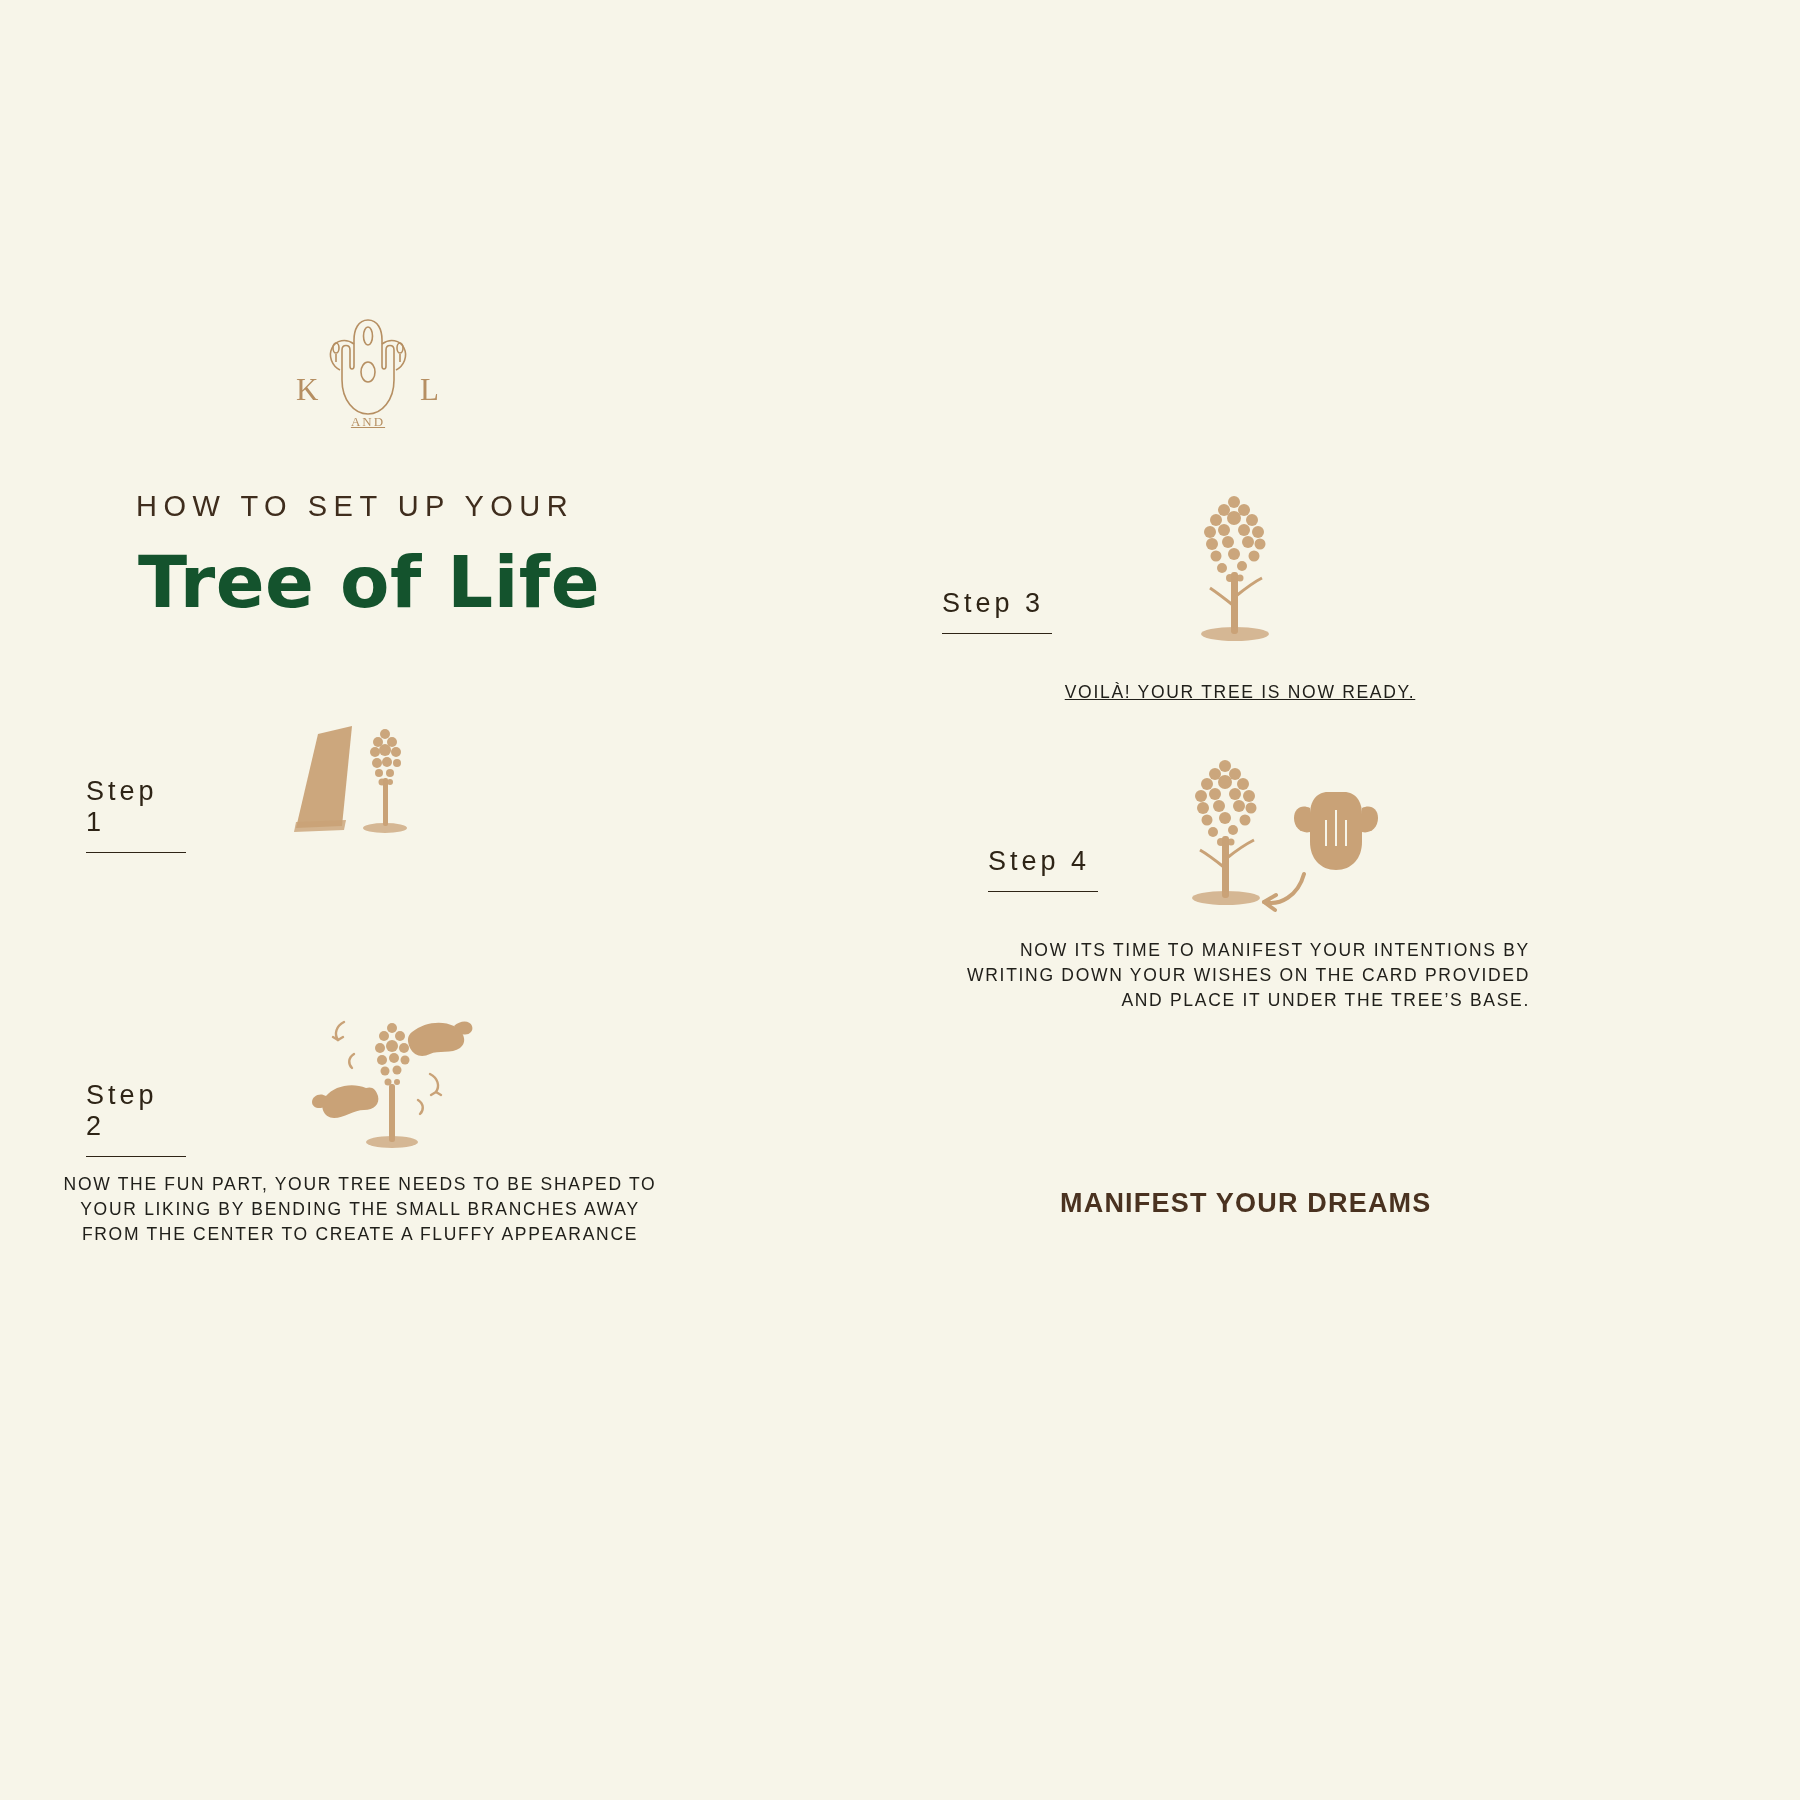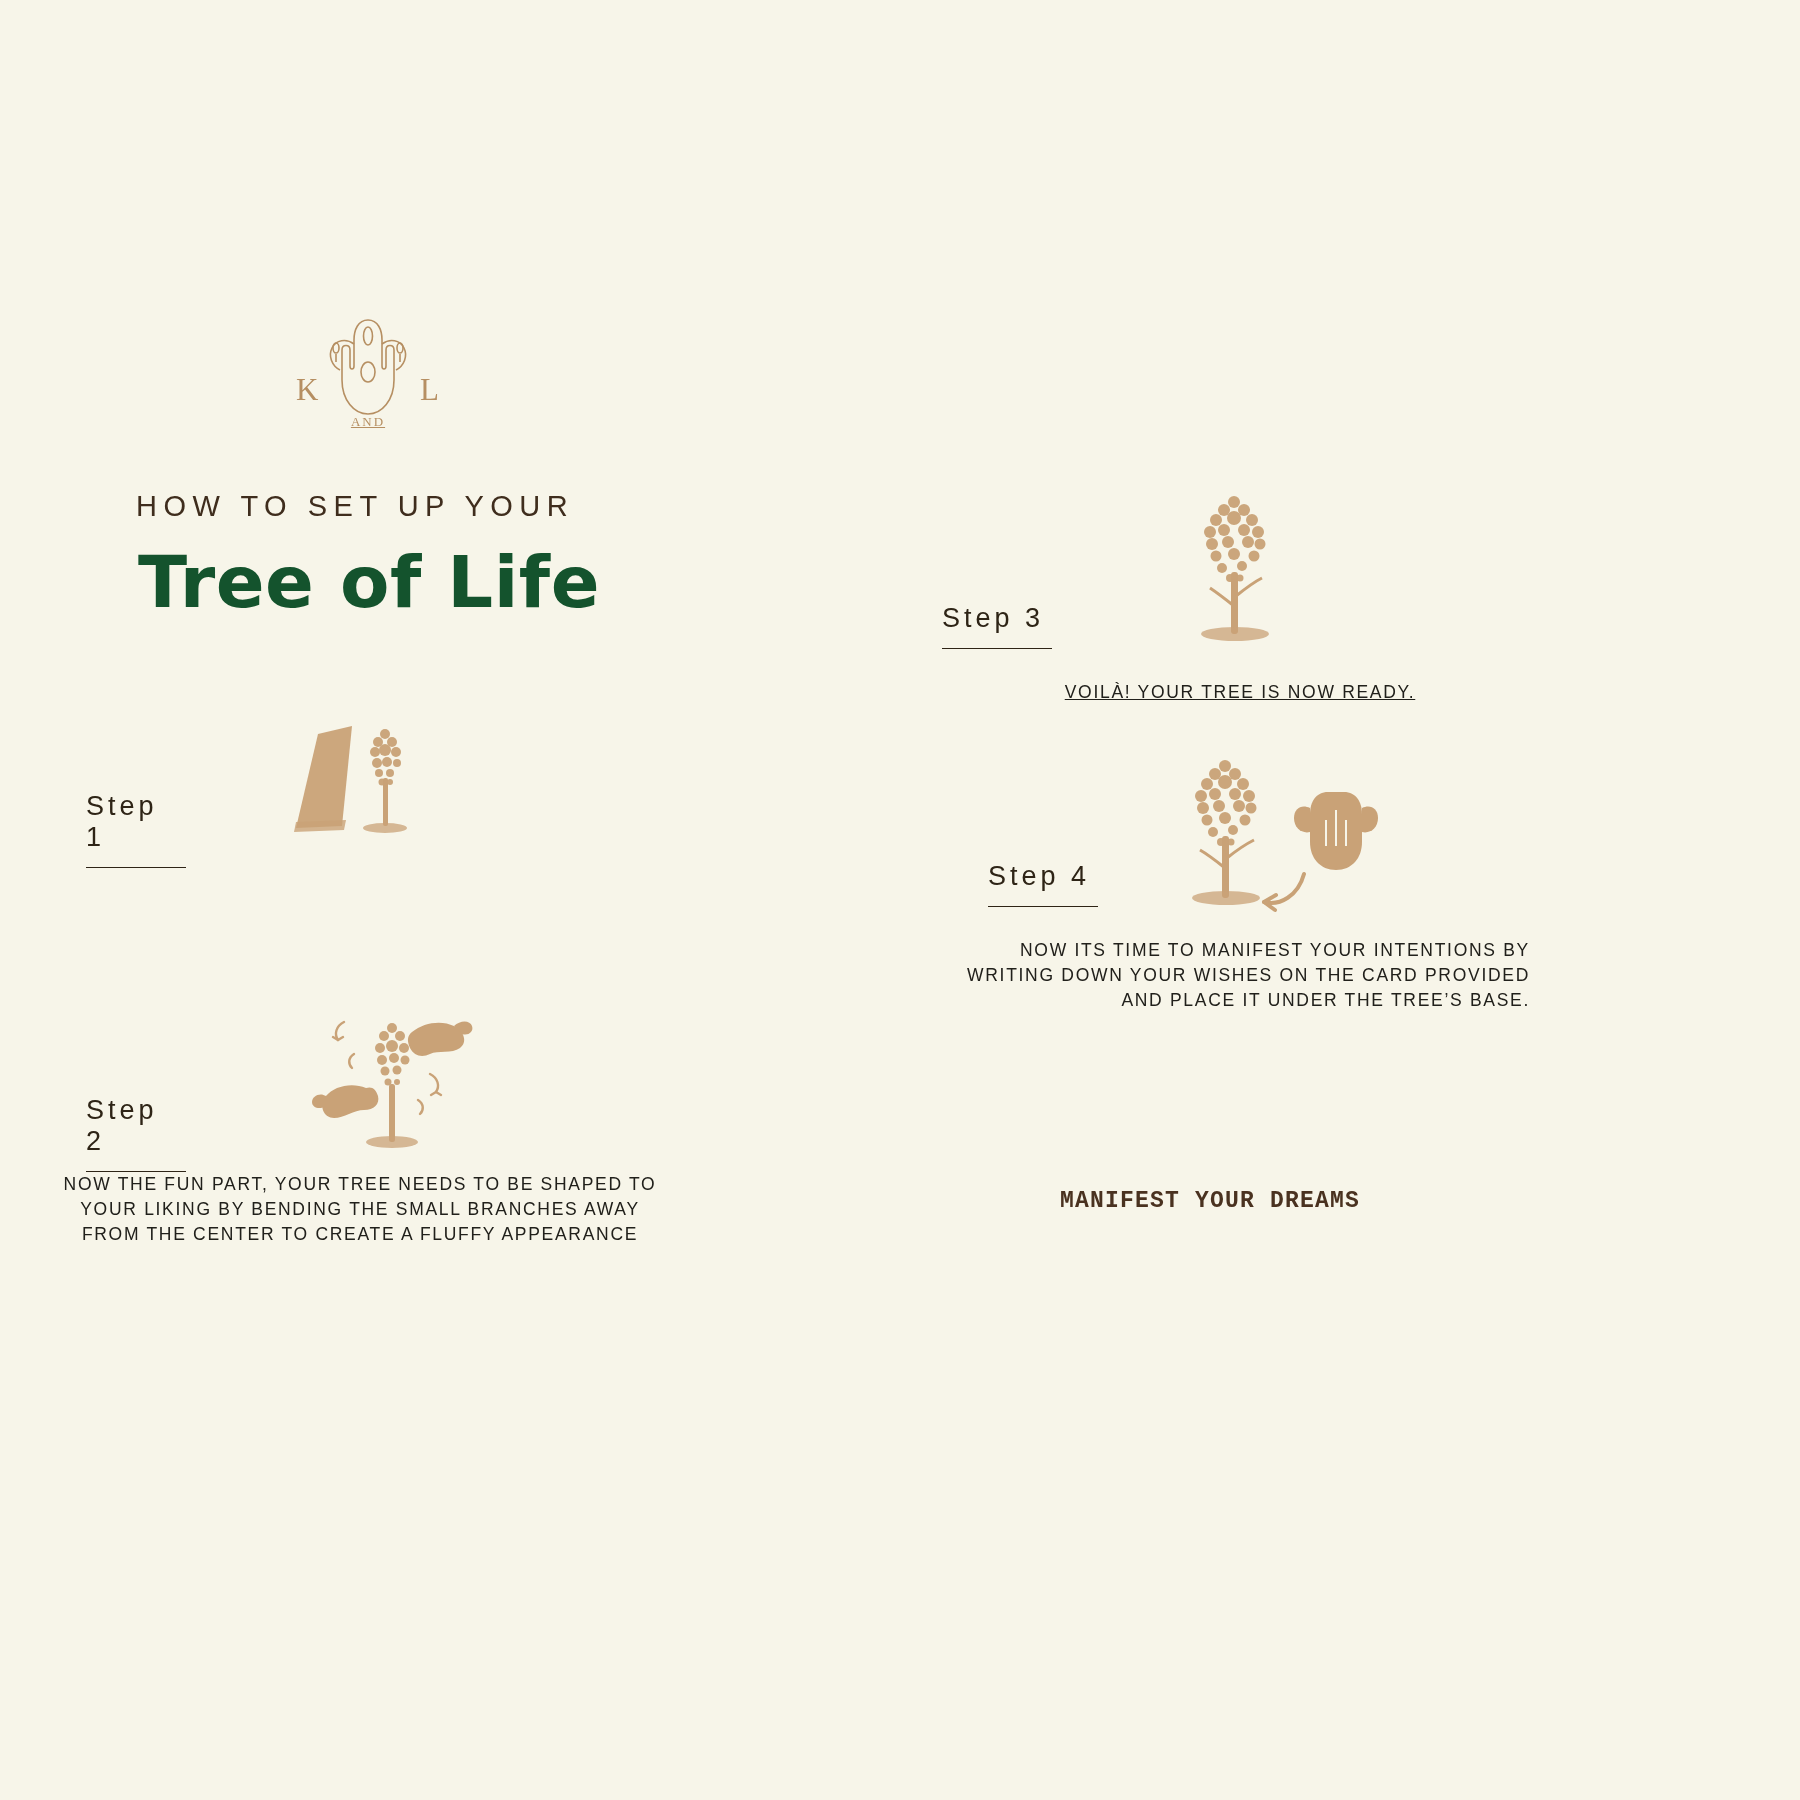--- a/index.html
+++ b/index.html
@@ -78,43 +78,42 @@
 
   
   .step-label {
     position: absolute;
     font-size: 27px;
     letter-spacing: 4px;
     color: #2e2416;
     font-family: "Liberation Sans", sans-serif;
     padding-bottom: 14px;
     border-bottom: 1.6px solid #2e2416;
-    margin-top: 15px;
   }
 
   
   .body-copy {
     position: absolute;
     font-size: 17.5px;
     line-height: 25px;
     letter-spacing: 1.7px;
     color: #21201b;
     text-align: center;
     font-family: "Liberation Sans", sans-serif;
   }
 
   .footer-note {
     position: absolute;
     left: 1060px;
     top: 1188px;
-    font-size: 23px;
+    font-size: 27px;
     letter-spacing: 1.2px;
     color: #4a3220;
     font-weight: bold;
-    font-family: Liberation Mono, monospace;
+    font-family: Liberation Sans, sans-serif;
   }
 
   .illus { position: absolute; }
 </style>
 </head>
 <body>
 
 <div class="page">
 
   <div class="logo">

